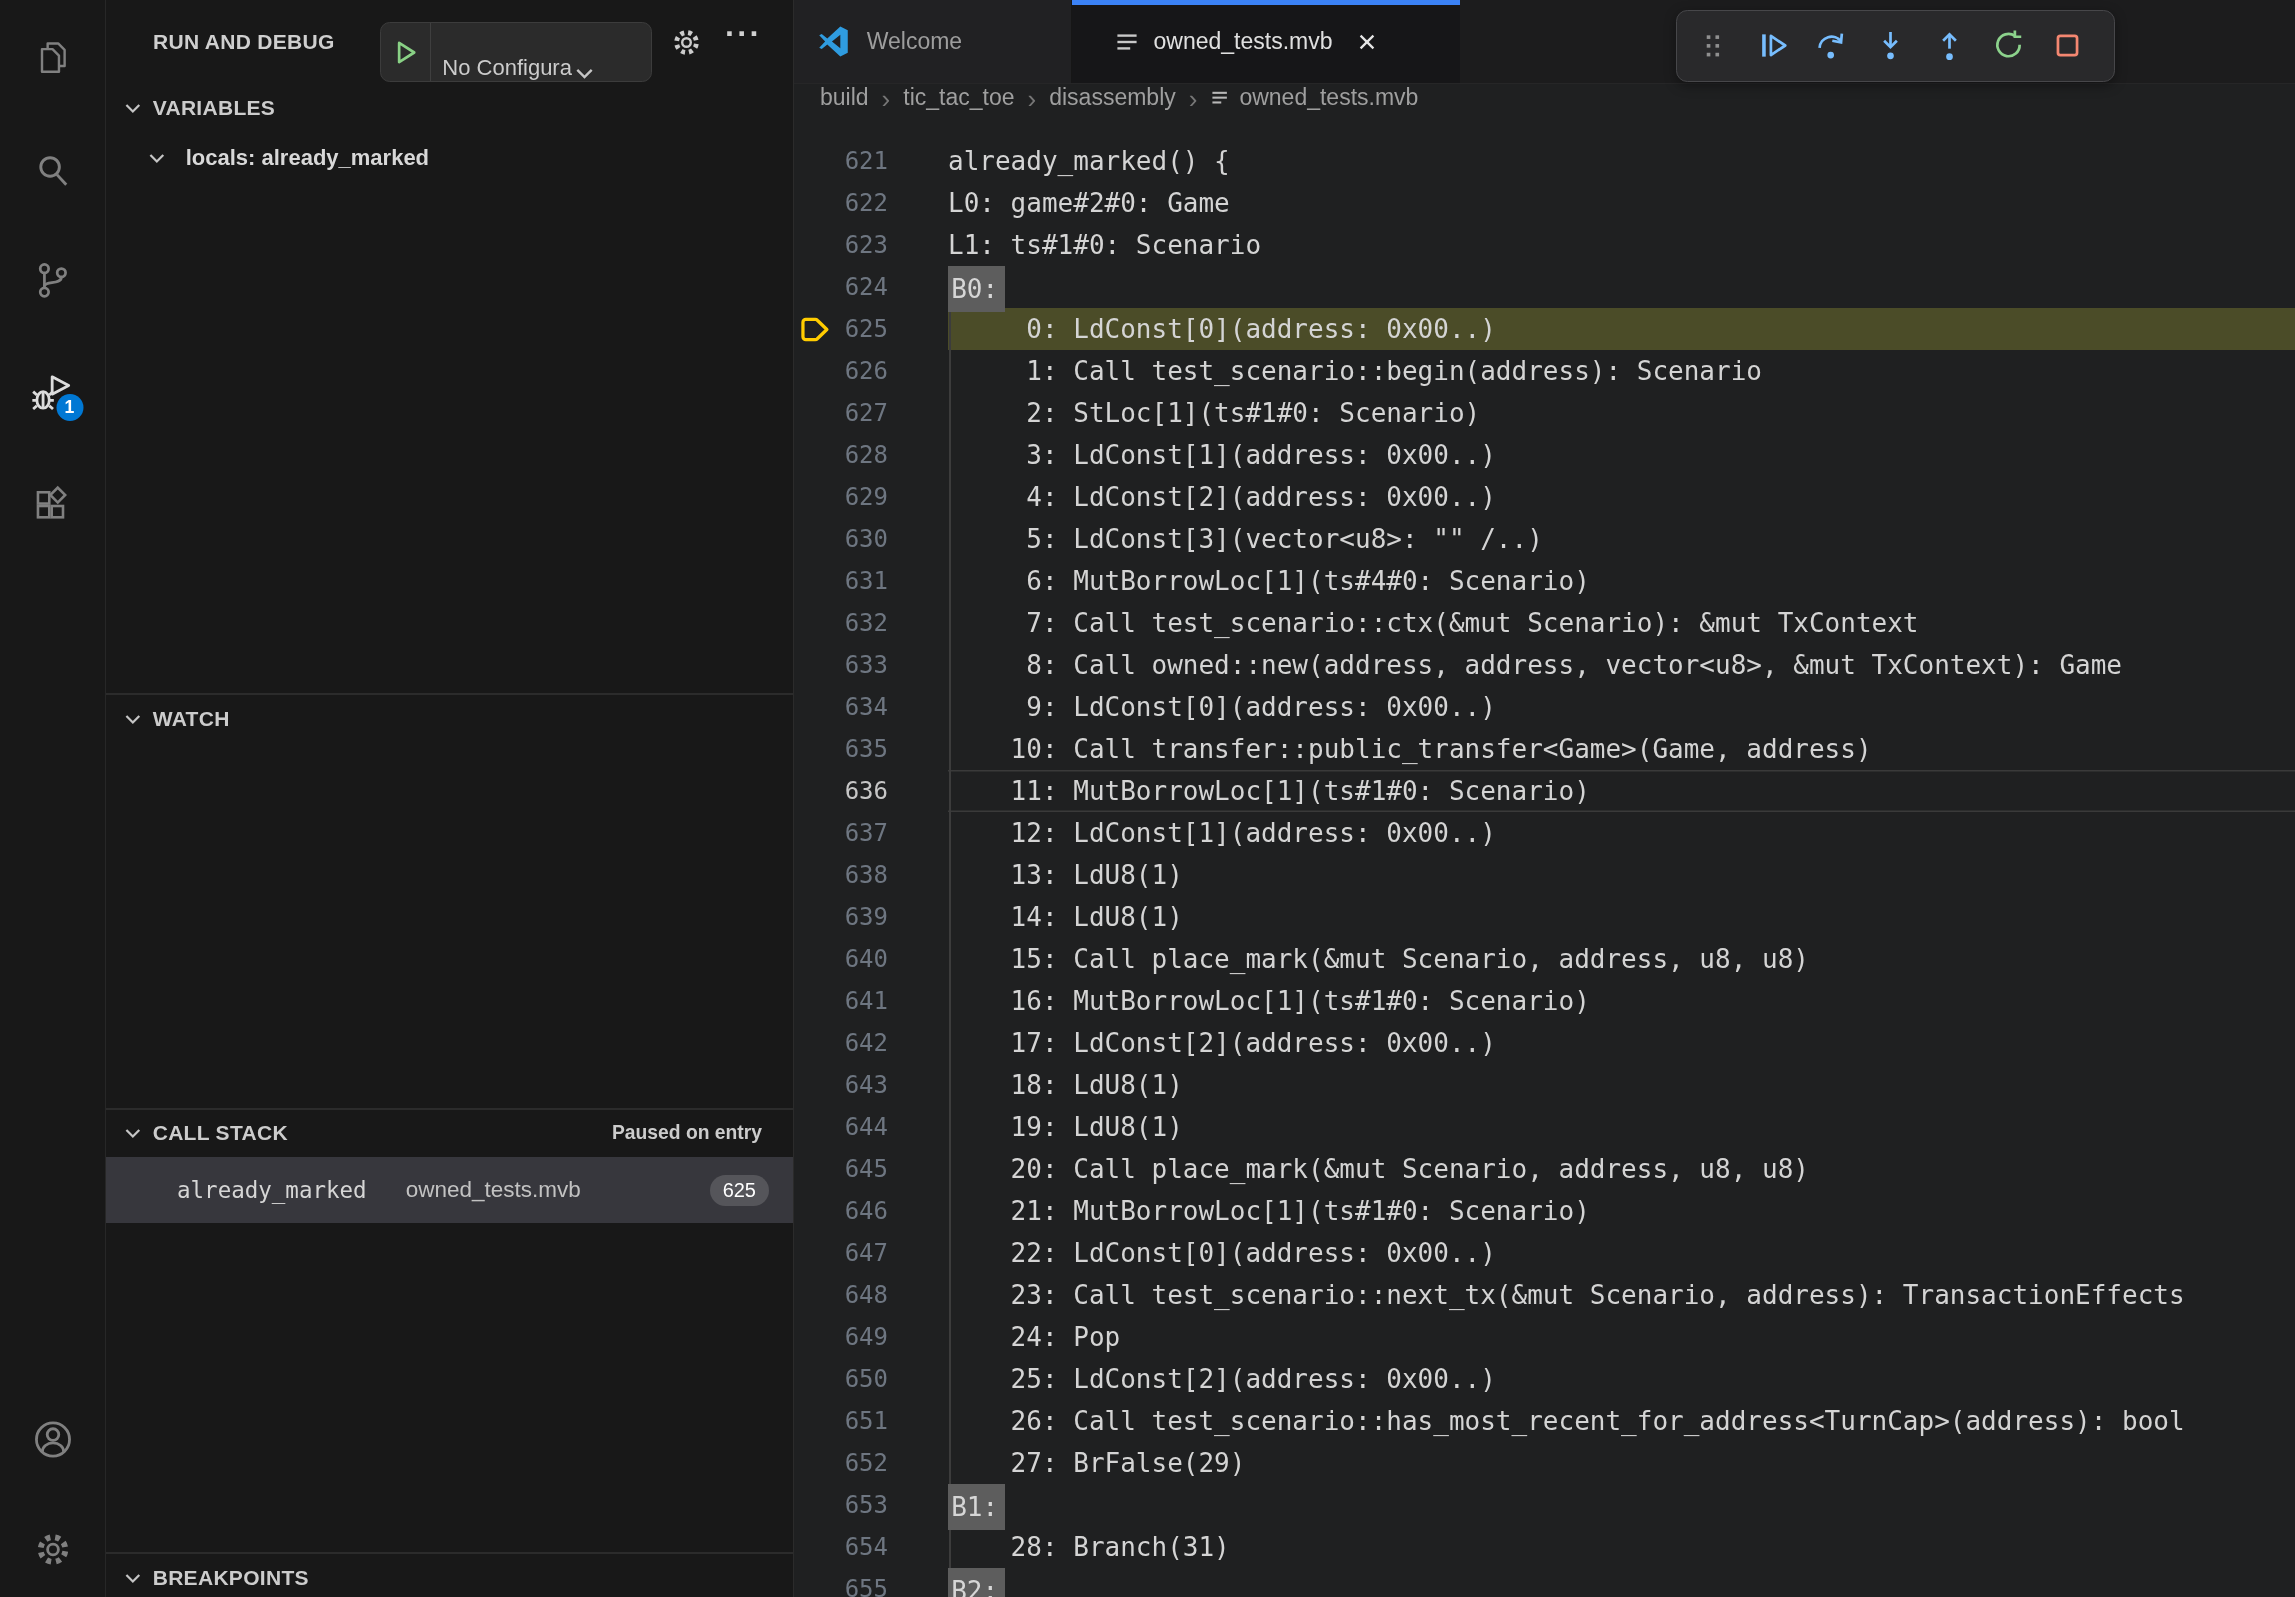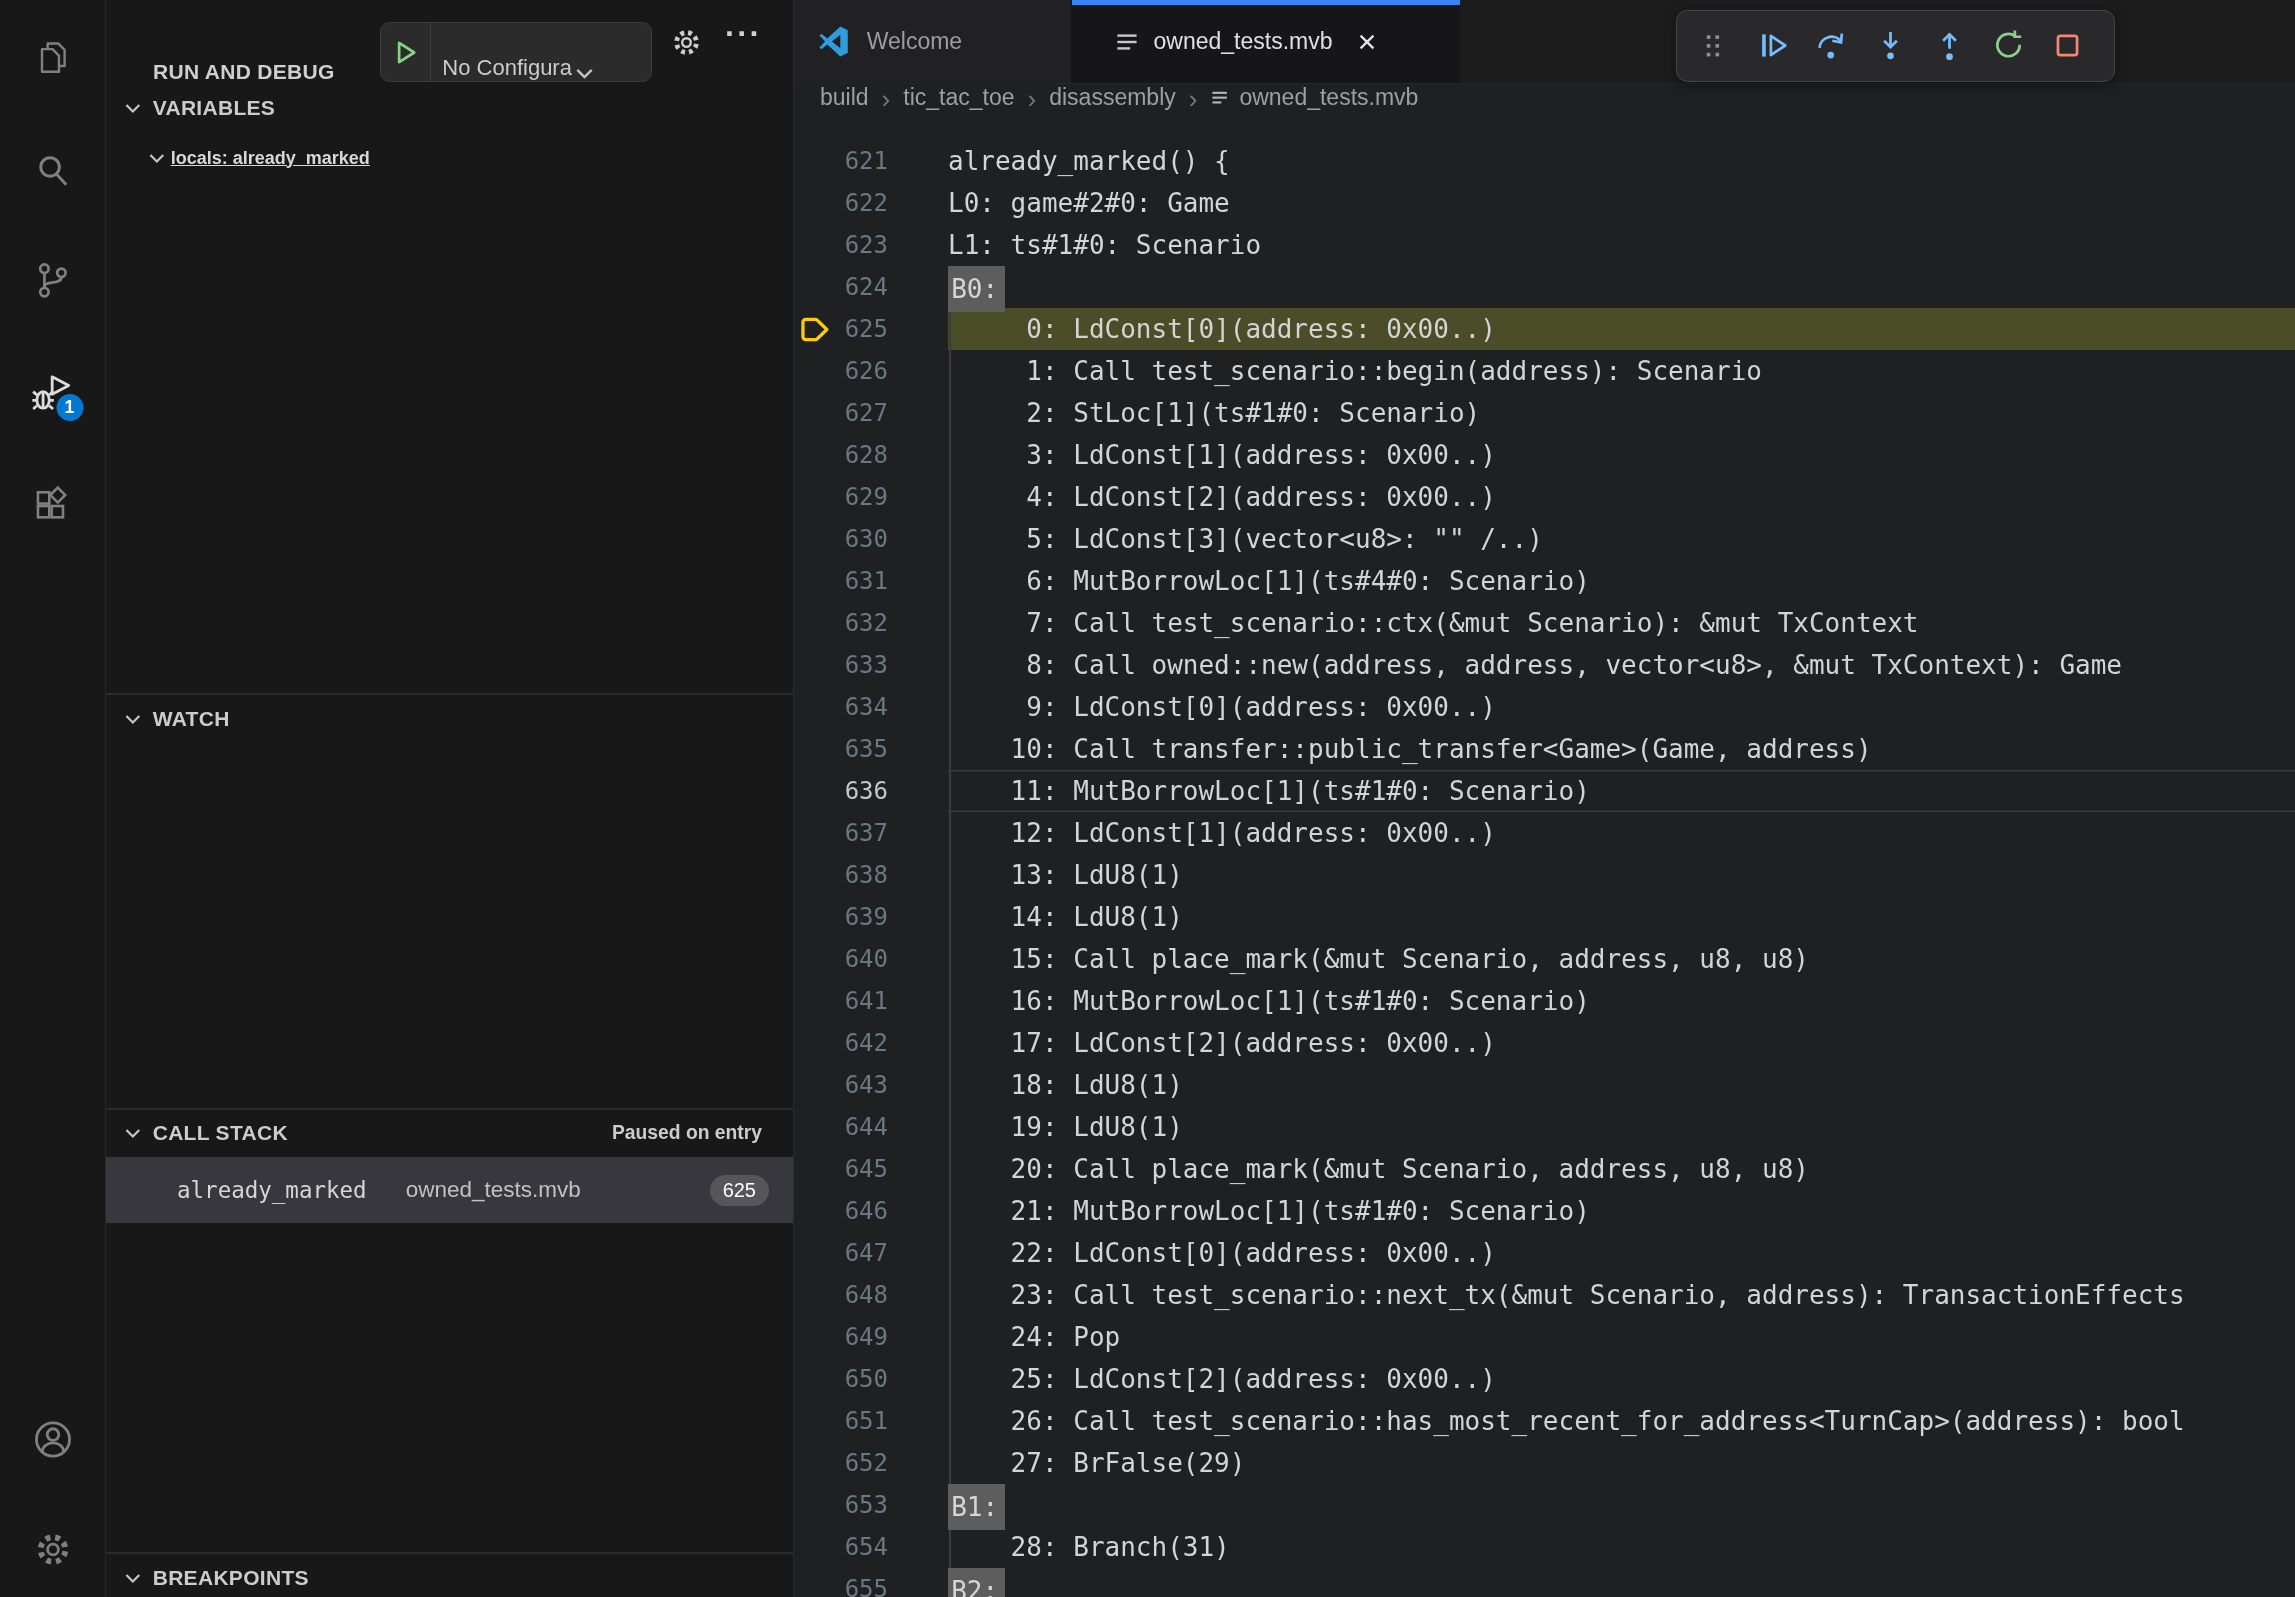--- a/index.html
+++ b/index.html
@@ -12,42 +12,42 @@
                  position:relative; flex:0 0 auto; }
   .ab-icon { position:absolute; left:50%; transform:translateX(-50%); width:45px; height:45px;
              display:flex; align-items:center; justify-content:center; }
   .ab-badge { position:absolute; right:-8px; bottom:-6.4px; width:27px; height:27px; border-radius:50%;
               background:#0078d4; color:#fff; font-size:17.7px; font-weight:700;
               display:flex; align-items:center; justify-content:center; }
 
   
   .sidebar { width:688px; height:100%; background:#181818; border-right:1.6px solid #2b2b2b;
              position:relative; flex:0 0 auto; font-size:21px; color:#cccccc; }
-  .sb-top { position:absolute; top:0; left:0; right:0; height:84px; display:flex; align-items:flex-end; }
+  .sb-top { position:absolute; top:0; left:0; right:0; height:84px; display:flex; align-items:center; }
   .sb-title { font-size:21px; font-weight:700; color:#cfcfcf; margin-left:47px; letter-spacing:0.3px; white-space:nowrap; }
   .run-control { position:absolute; left:274px; top:14px; width:272px; height:60px; background:#2b2b2b;
                  border:0.8px solid #3c3c3c; border-radius:9.7px; display:flex; align-items:flex-end; overflow:hidden;margin-top:8px; }
   .run-play { width:50px; height:100%; display:flex; align-items:center; justify-content:center;
               border-right:0.8px solid #3f3f3f; }
   .run-label { font-size:22px; color:#cccccc; margin-left:11.3px; max-width:150px; overflow:hidden;
                white-space:nowrap; }
   .run-chevron { margin-left:1.6px; display:flex; }
   .sb-gear { position:absolute; left:559px; top:21px; width:42px; height:42px; display:flex;
              align-items:center; justify-content:center; }
   .sb-dots { position:absolute; left:619px; top:14.5px; font-size:32px; font-weight:700; color:#d0d0d0;
              letter-spacing:1.6px; }
 
   .pane-header { position:absolute; left:0; right:0; height:48px; display:flex; align-items:center; }
   .pane-header .chev { margin-left:17.7px; display:flex; }
   .pane-header .lbl { font-weight:700; font-size:21px; color:#cccccc; margin-left:11.3px; letter-spacing:0.3px; }
   .pane-divider { position:absolute; left:0; right:0; height:1.6px; background:#2b2b2b; }
 
   .row-locals { position:absolute; left:0; right:0; top:134px; height:48px; display:flex; align-items:center; }
   .row-locals .chev { margin-left:42px; display:flex; }
-  .row-locals .lbl { font-size:18px; font-weight:700; color:#d8d8d8; margin-left:5px;text-decoration:underline; }
+  .row-locals .lbl { font-size:22px; font-weight:700; color:#d8d8d8; margin-left:20px; }
 
   .cs-status { position:absolute; right:31px; font-size:19.3px; font-weight:700; color:#cccccc; }
   .stack-row { position:absolute; left:0; right:0; top:1157px; height:66px; background:#37373d;
                display:flex; align-items:center; }
   .stack-name { font-family:"DejaVu Sans Mono", monospace; font-size:22.5px; color:#d6d6d6; margin-left:71px; }
   .stack-file { font-size:22.5px; color:#c2c2c2; margin-left:39px; }
   .stack-badge { margin-left:auto; margin-right:24px; background:#55555a; color:#ffffff; font-size:20px;
                  border-radius:16px; padding:4px 13px; }
 
   

